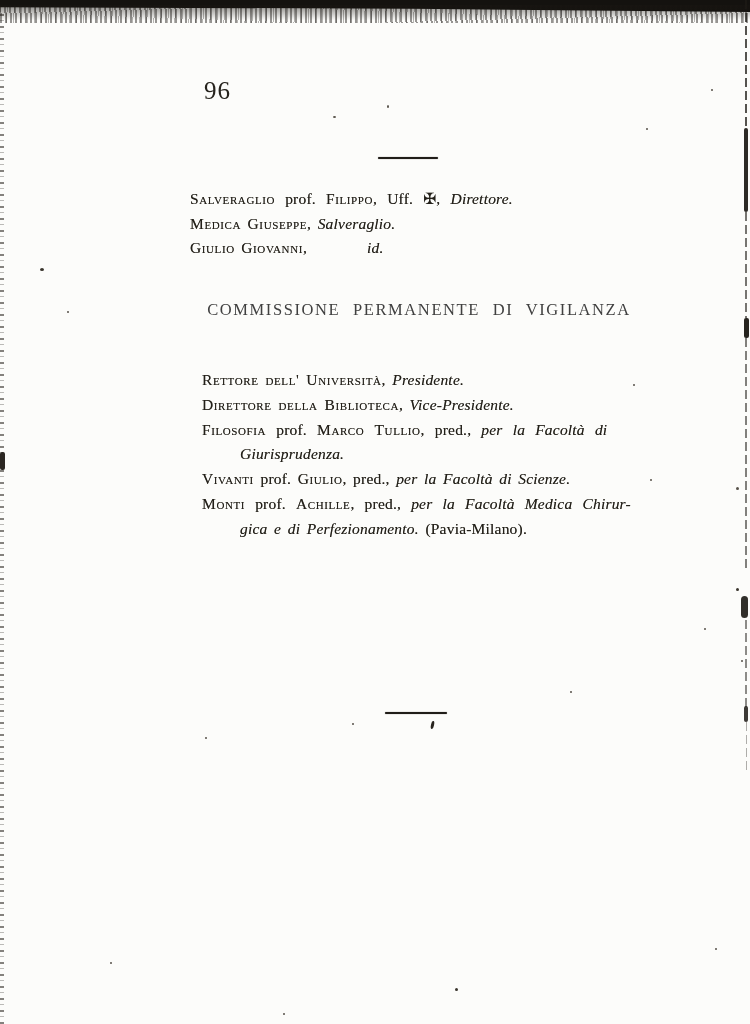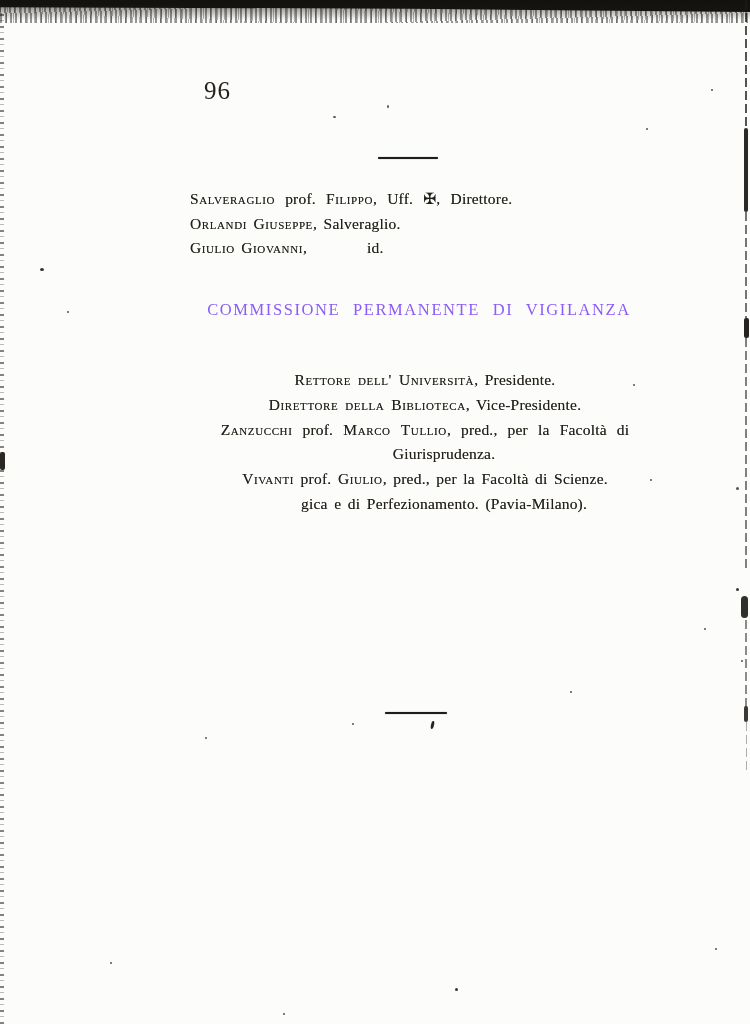--- a/index.html
+++ b/index.html
@@ -19,32 +19,32 @@
     position:absolute;left:190px;top:112px;width:458px;margin:0;
     text-align:center;
     font-family:"Liberation Sans", sans-serif;
     font-size:21px;font-weight:normal;
     letter-spacing:1px;word-spacing:11px;color:#1d1b17;
   }
   .subhead{
     position:absolute;left:188px;top:296px;width:462px;margin:0;
     text-align:center;font-weight:normal;
     font-size:16.5px;line-height:27.5px;
-    letter-spacing:1.6px;word-spacing:7px;color:#8b5cf6;
+    letter-spacing:1.6px;word-spacing:7px;color:#404040;
   }
   .staff{position:absolute;left:190px;top:187px;width:470px;
     font-size:15.5px;line-height:24.6px;}
-  .commission{position:absolute;left:190px;top:368px;width:470px;
-    font-size:15.5px;line-height:24.8px;text-align:center;}
+  .commission{position:absolute;left:202px;top:368px;width:470px;
+    font-size:15.5px;line-height:24.8px;}
   .sline,.cline{margin:0;white-space:nowrap;word-spacing:2.5px;letter-spacing:.2px;
     text-shadow:0 0 .4px rgba(30,26,20,.55);}
   .spread{word-spacing:6px;}
   .indent{padding-left:38px;}
   .sc{font-variant:small-caps;letter-spacing:.6px;}
-  .it{}
+  .it{font-style:italic;}
   .rm{font-style:normal;}
   .name-col{display:inline-block;width:177px;}
   
   .rule{position:absolute;background:#201d18;height:2px;border-radius:1px;
     box-shadow:0 0 1px rgba(30,26,20,.7);}
   .rule-title{left:378px;top:157px;width:60px;}
   .rule-bottom{left:385px;top:712px;width:62px;}
   .ink-mark{position:absolute;left:431px;top:721px;width:3px;height:8px;
     background:#28241e;border-radius:45%;transform:rotate(12deg);}
   
@@ -122,31 +122,32 @@
 </div>
 
 <div class="content">
 
   <div class="pageno">96</div>
 
   <div class="rule rule-title"></div>
 
   <div class="staff">
     <p class="sline spread"><span class="sc">Salveraglio</span><span class="rm"> prof. </span><span class="sc">Filippo</span><span class="rm">, Uff. ✠, </span><span class="it">Direttore.</span></p>
-    <p class="sline"><span class="sc">Orlandi</span><span class="rm"> </span><span class="sc">Giuseppe</span><span class="rm">, </span><span class="it">Salveraglio.</span></p>
+    <p class="sline"><span class="sc">Medica</span><span class="rm"> </span><span class="sc">Giuseppe</span><span class="rm">, </span><span class="it">Salveraglio.</span></p>
     <p class="sline"><span class="name-col"><span class="sc">Giulio</span><span class="rm"> </span><span class="sc">Giovanni</span><span class="rm">,</span></span><span class="it">id.</span></p>
   </div>
 
   <h2 class="subhead"><span>COMMISSIONE PERMANENTE DI VIGILANZA</span><br></h2>
 
   <div class="commission">
     <p class="cline"><span class="sc">Rettore dell' Università</span><span class="rm">, </span><span class="it">Presidente.</span></p>
     <p class="cline"><span class="sc">Direttore della Biblioteca</span><span class="rm">, </span><span class="it">Vice-Presidente.</span></p>
-    <p class="cline spread"><span class="sc">Zanzucchi</span><span class="rm"> prof. </span><span class="sc">Marco Tullio</span><span class="rm">, pred., </span><span class="it">per la Facoltà di</span></p>
+    <p class="cline spread"><span class="sc">Filosofia</span><span class="rm"> prof. </span><span class="sc">Marco Tullio</span><span class="rm">, pred., </span><span class="it">per la Facoltà di</span></p>
     <p class="cline indent"><span class="it">Giurisprudenza.</span></p>
     <p class="cline"><span class="sc">Vivanti</span><span class="rm"> prof. </span><span class="sc">Giulio</span><span class="rm">, pred., </span><span class="it">per la Facoltà di Scienze.</span></p>
+    <p class="cline spread"><span class="sc">Monti</span><span class="rm"> prof. </span><span class="sc">Achille</span><span class="rm">, pred., </span><span class="it">per la Facoltà Medica Chirur-</span></p>
     <p class="cline indent"><span class="it">gica e di Perfezionamento.</span><span class="rm"> (Pavia-Milano).</span></p>
   </div>
 
   <div class="rule rule-bottom"></div>
   <div class="ink-mark"></div>
 
 </div>
 
 </body></html>

